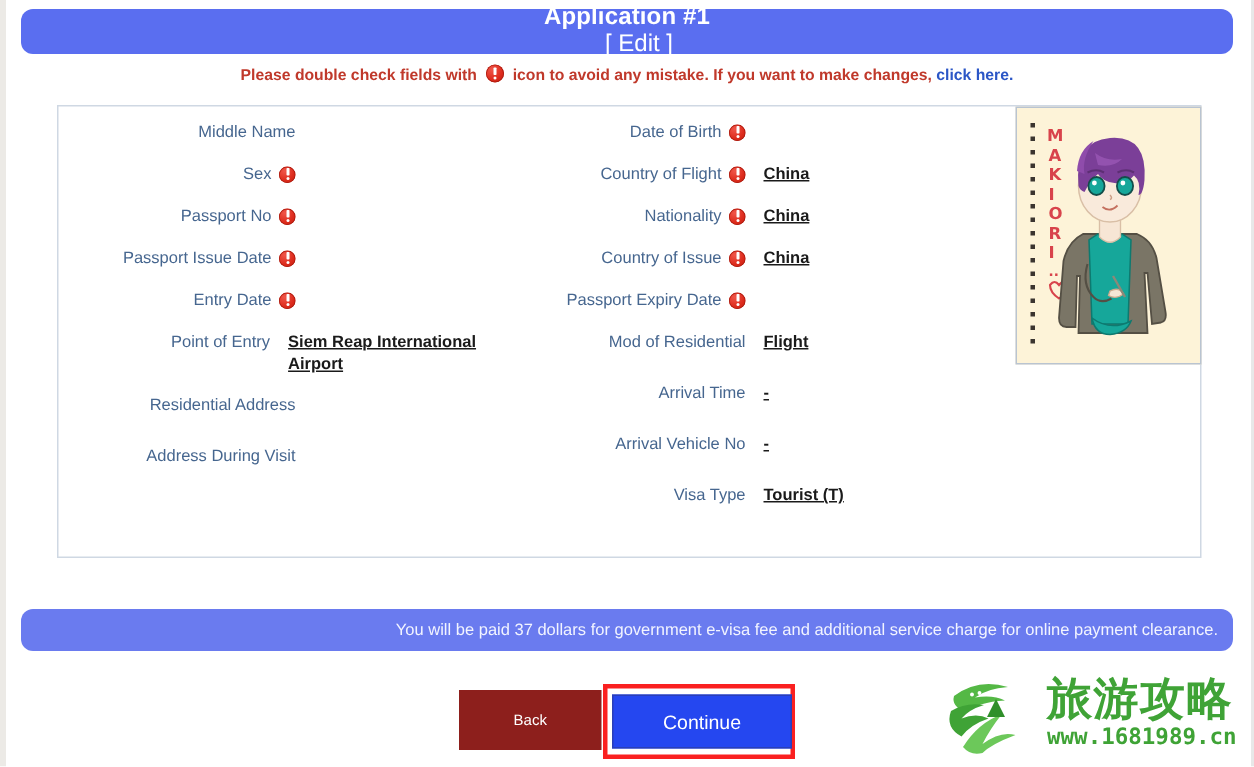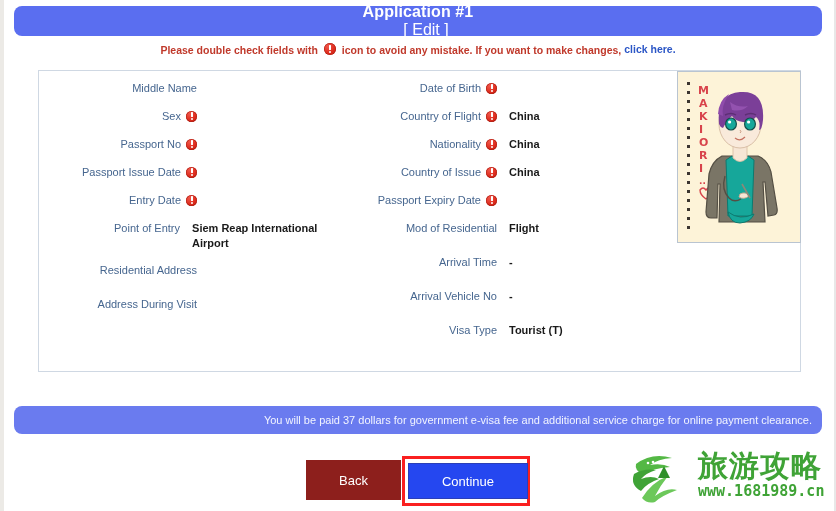--- a/index.html
+++ b/index.html
@@ -140,20 +140,21 @@
     white-space: nowrap;
   }
   .row .value {
     flex: 1 1 auto;
     padding-left: 12px;
     font-size: 11px;
     font-weight: bold;
     color: #1a1a1a;
     line-height: 15px;
     padding-top: 2px;
+    text-decoration: underline;
   }
   .row.tall { height: 42px; }
   .row.tall2 { height: 34px; }
 
   
   .photo-frame {
     position: absolute;
     left: 638px; top: 0px;
     width: 124px; height: 172px;
     border: 1px solid #b9c4d1;
@@ -180,21 +181,21 @@
   
   .btn-row {
     position: absolute;
     left: 0; top: 456px;
     width: 836px; height: 52px;
   }
   .btn {
     position: absolute;
     border: none;
     color: #ffffff;
-    font-size: 13px;
+    font-size: 10px;
     font-family: "Liberation Sans", sans-serif;
     cursor: pointer;
     padding: 0;
   }
   .btn-back {
     left: 306px; top: 4px;
     width: 95px; height: 40px;
     background: #8d1f1c;
   }
   .btn-continue-hl {

